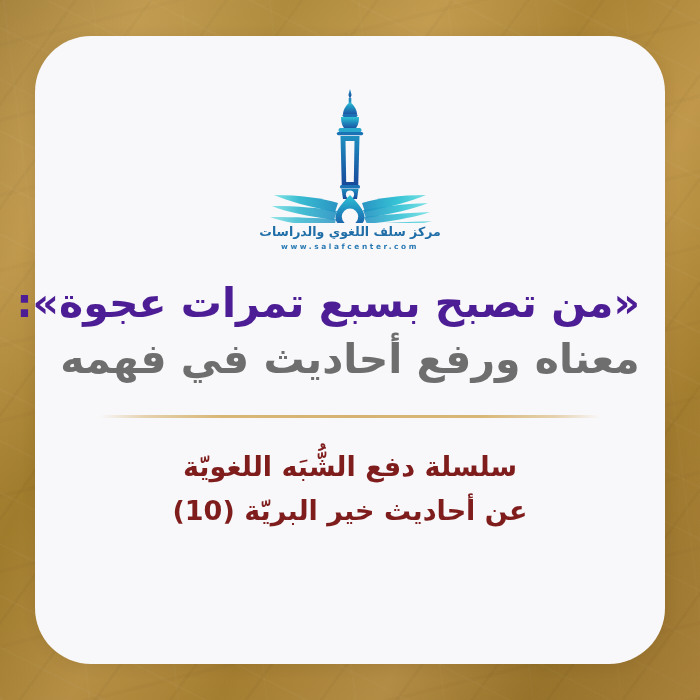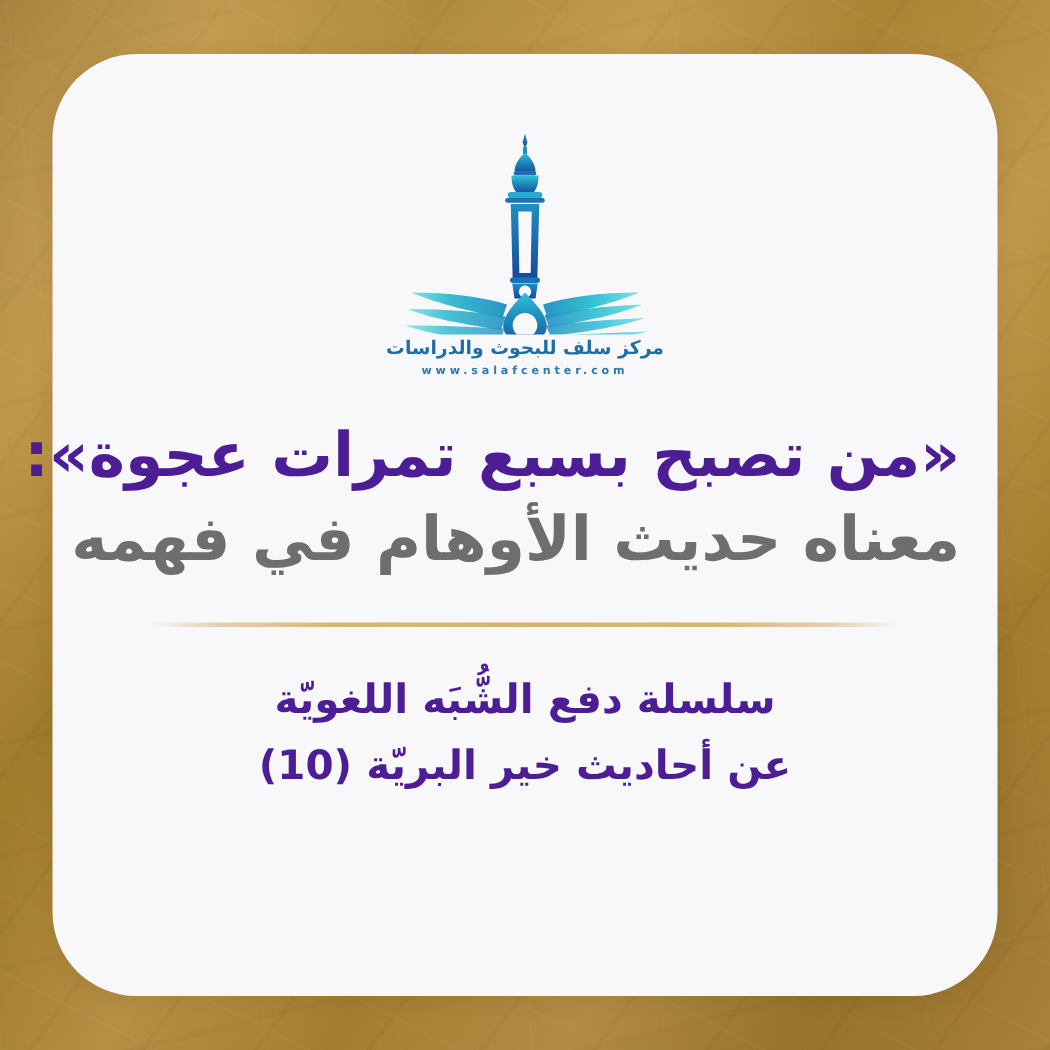--- a/index.html
+++ b/index.html
@@ -145,21 +145,21 @@
 
   
   #series {
     margin-top: 27px;
     width: 560px;
     text-align: center;
   }
   .series-line {
     font-size: 27px;
     font-weight: 700;
-    color: #4c1d95;
+    color: #7f1d1d;
     line-height: 1.62;
     white-space: nowrap;
   }
 </style>
 </head>
 <body>
 
 <div id="poster">
 
   <div id="bg-layer"></div>
@@ -216,27 +216,27 @@
         <path d="M96 120 C112 115 134 112 160 112 C146 118 124 124 99 129 Z" fill="url(#gPageR)" opacity="0.95"></path>
         <path d="M97 127 C114 124 136 121 162 120 C148 126 126 131 100 135 Z" fill="url(#gPageR)" opacity="0.9"></path>
         <path d="M98 134 C116 132 138 130 164 129 C150 134 128 138 101 141 Z" fill="url(#gPageR)" opacity="0.85"></path>
         <path d="M99 141 C118 140 140 139 166 138 C152 142 130 145 101 147 Z" fill="url(#gPageR)" opacity="0.8"></path>
 
         <path d="M72 120 C56 115 34 112 8 112 C22 118 44 124 69 129 Z" fill="url(#gPageL)" opacity="0.95"></path>
         <path d="M71 128 C54 125 32 123 6 123 C20 129 42 133 68 137 Z" fill="url(#gPageL)" opacity="0.88"></path>
         <path d="M70 136 C52 135 30 134 4 134 C18 139 40 143 68 145 Z" fill="url(#gPageL)" opacity="0.8"></path>
       </svg>
 
-      <div id="logo-wordmark">مركز سلف للبحوث والدراسات</div>
+      <div id="logo-wordmark">مركز سلف اللغوي والدراسات</div>
       <div id="logo-url">www.salafcenter.com</div>
     </div>
 
     <div id="headline">
       <div class="hl-line" id="hl-quote">«من تصبح بسبع تمرات عجوة»:</div>
-      <div class="hl-line" id="hl-subject">معناه حديث الأوهام في فهمه</div>
+      <div class="hl-line" id="hl-subject">معناه ورفع أحاديث في فهمه</div>
     </div>
 
     <div id="divider"></div>
 
     <div id="series">
       <div class="series-line">سلسلة دفع الشُّبَه اللغويّة</div>
       <div class="series-line">عن أحاديث خير البريّة (10)</div>
     </div>
 
   </div>

